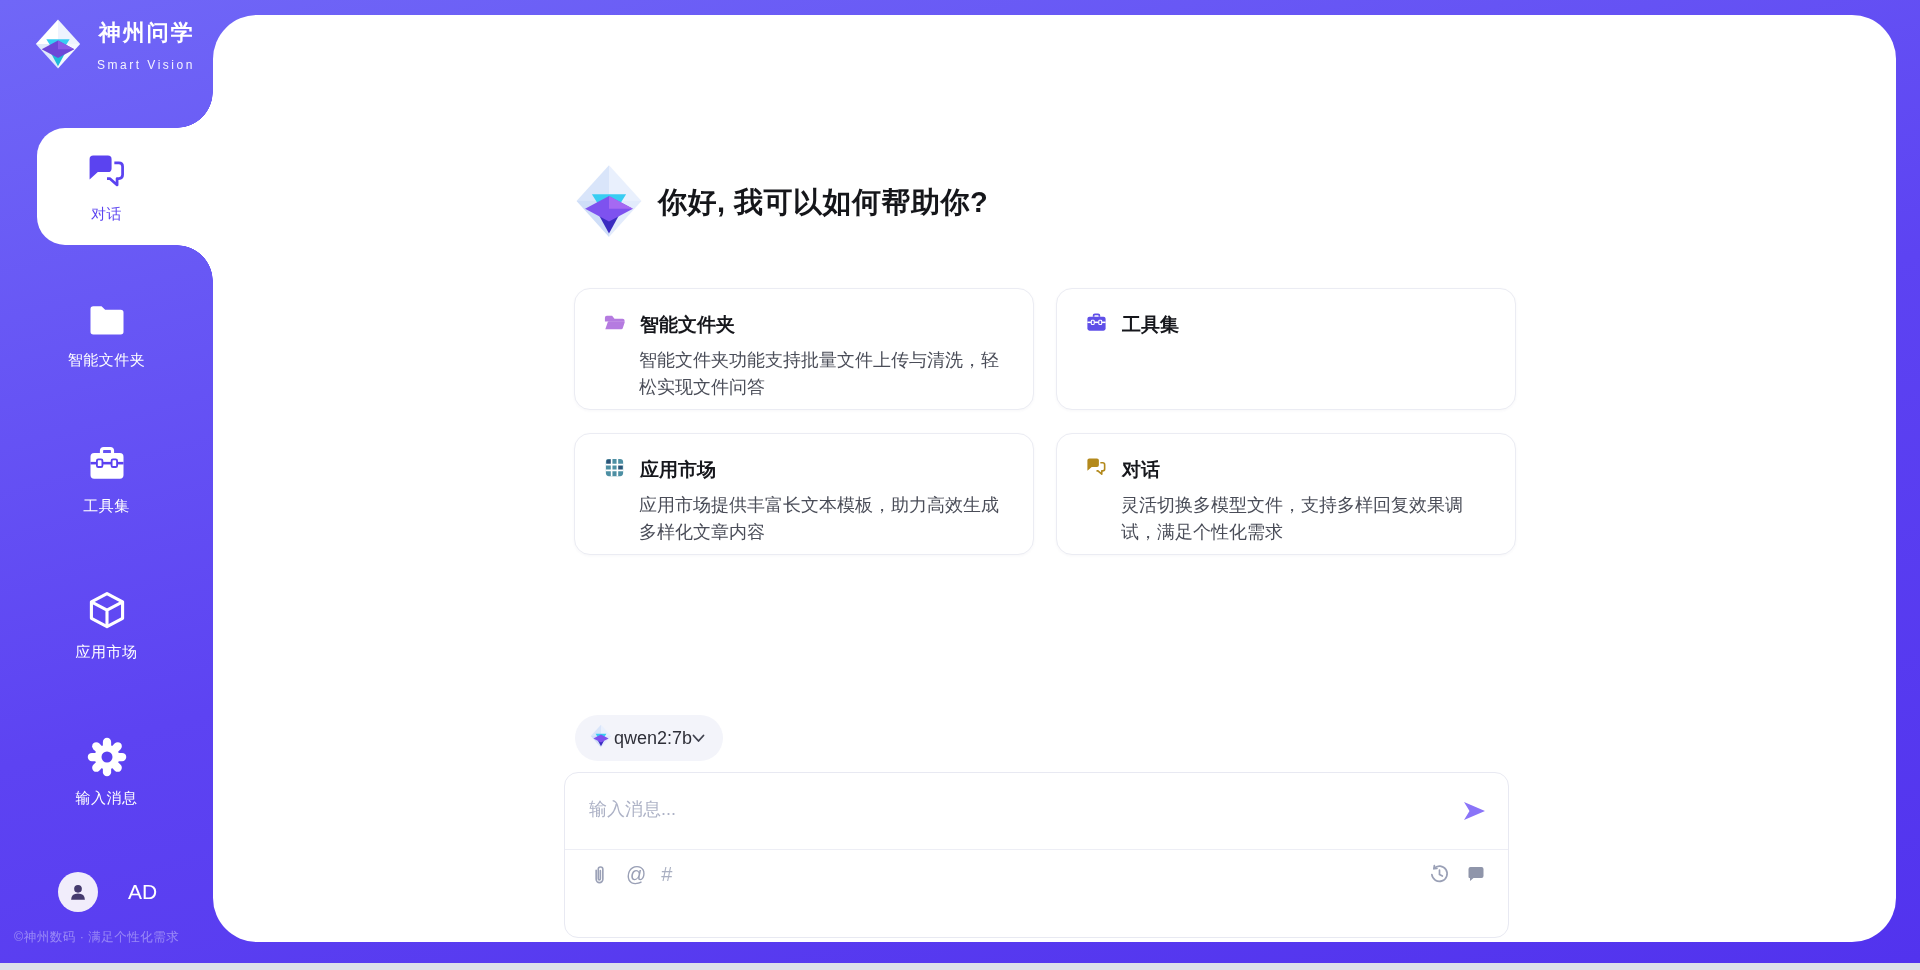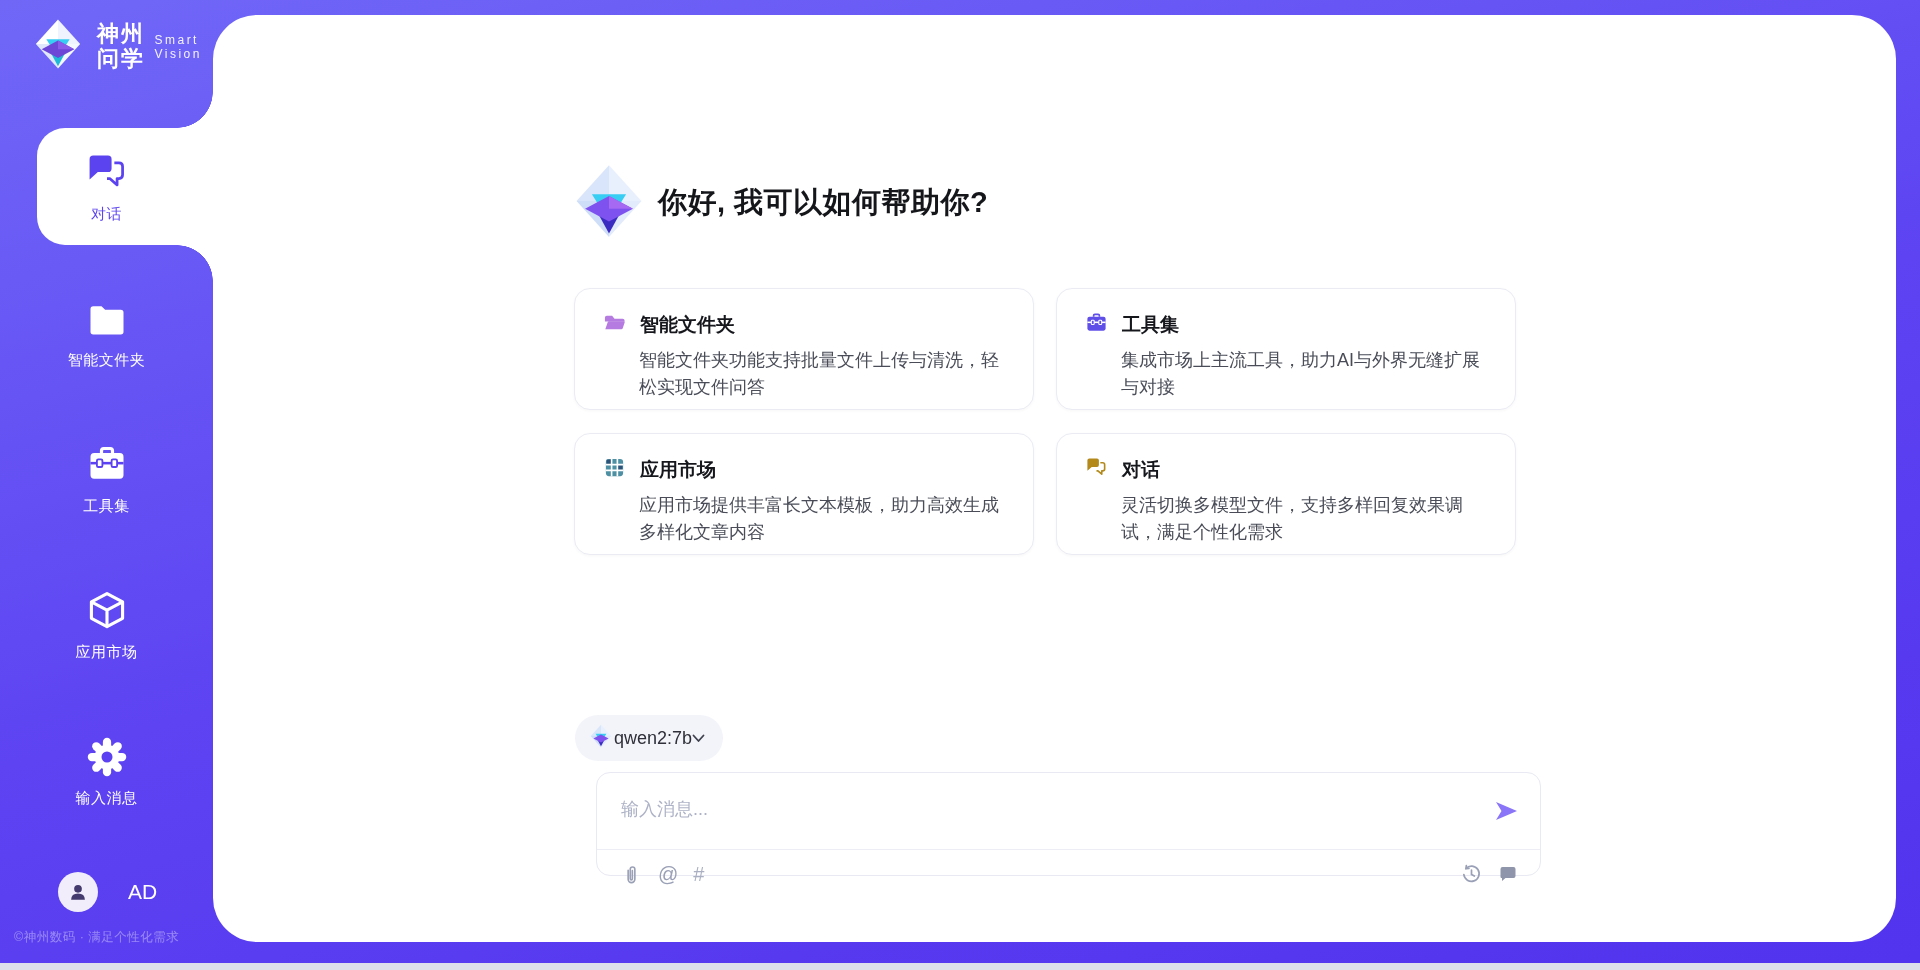--- a/index.html
+++ b/index.html
@@ -15,21 +15,21 @@
     background:linear-gradient(165deg,#7067f7 0%,#5d43f2 52%,#5233ee 100%);
   }
   
   .panel {
     position:absolute; left:213px; top:15px; width:1683px; height:927px;
     background:#ffffff; border-radius:44px;
   }
   
   .sidebar { position:absolute; left:0; top:0; width:213px; height:963px; }
   .brand { position:absolute; left:30px; top:16px; display:flex; align-items:center; gap:11px; }
-  .brand-text { display:flex; flex-direction:row; }
+  .brand-text { display:flex; flex-direction:column;align-items:flex-end; }
   .brand-name { color:#fff; font-size:22px; font-weight:600; letter-spacing:2px; line-height:1.15; }
   .brand-sub  { color:rgba(255,255,255,.92); font-size:12px; letter-spacing:2.5px; margin-top:12px; }
   .nav { position:absolute; left:0; top:128px; width:213px; }
   .nav-item {
     position:relative; width:213px; height:117px; margin-bottom:29px;
     display:flex; flex-direction:column; align-items:center; justify-content:center;
     gap:9px; color:#ffffff; cursor:pointer;
   }
   .nav-item .nav-label { font-size:15px; letter-spacing:.5px; position:relative; z-index:2; }
   .nav-item .nav-ico { position:relative; z-index:2; width:46px; height:46px; display:flex; align-items:center; justify-content:center; }
@@ -70,21 +70,21 @@
   .card-head { display:flex; align-items:center; gap:14px; }
   .card-title { font-size:19px; font-weight:700; color:#16171c; }
   .card-desc { margin:9px 0 0 36px; font-size:18px; line-height:1.5; color:#4a4d58; }
   .model-pill {
     position:absolute; left:362px; top:700px; height:46px; border-radius:23px;
     background:#f3f4fa; display:flex; align-items:center; 
     padding:0 18px 0 13px; cursor:pointer;
   }
   .model-name { font-size:18px; color:#2e2f38; }
   .composer {
-    position:absolute; left:383px; top:757px; width:945px; height:104px;
+    position:absolute; left:351px; top:757px; width:945px; height:166px;
     background:#fff; border:1.5px solid #e8e9f2; border-radius:14px;
   }
   .composer-input {
     position:absolute; left:24px; top:16px; width:840px; height:40px;
     border:none; outline:none; font-size:18px; color:#333; background:transparent;
     font-family:"Liberation Sans","DejaVu Sans",sans-serif;
   }
   .composer-input::placeholder { color:#adb2c6; }
   .send-btn { position:absolute; right:20px; top:24px; width:28px; height:28px; cursor:pointer; display:flex; align-items:center; justify-content:center; }
   .composer-divider { position:absolute; left:0; right:0; top:76px; height:1px; background:#edeef5; }
@@ -238,21 +238,20 @@
             <svg width="23" height="23" viewBox="0 0 24 24">
               <path d="M9 6 V4.8 q0 -1.3 1.3 -1.3 h3.4 q1.3 0 1.3 1.3 V6" fill="none" stroke="#5f4fe8" stroke-width="1.8"></path>
               <rect x="2.5" y="6" width="19" height="14.5" rx="2.2" fill="#5f4fe8"></rect>
               <rect x="2.5" y="11" width="19" height="1.6" fill="#ffffff"></rect>
               <rect x="6.6" y="9.6" width="3" height="4.4" rx="0.8" fill="#5f4fe8" stroke="#ffffff" stroke-width="1.1"></rect>
               <rect x="14.4" y="9.6" width="3" height="4.4" rx="0.8" fill="#5f4fe8" stroke="#ffffff" stroke-width="1.1"></rect>
             </svg>
           </span>
           <span class="card-title">工具集</span>
         </div>
-        <div class="card-desc">集成市场上主流工具，助力AI与外界无缝扩展与对接</div>
       </div>
 
       <div class="card">
         <div class="card-head">
           <span>
             <svg width="23" height="23" viewBox="0 0 24 24">
               <rect x="3" y="3" width="18" height="18" rx="3.2" fill="#4d8fa3"></rect>
               <rect x="3.8" y="3.8" width="5.6" height="5.6" fill="#2c5377"></rect>
               <rect x="14.6" y="9.6" width="5.6" height="5.6" fill="#2c5377"></rect>
               <path d="M3 9 h18 M3 15 h18 M9 3 v18 M15 3 v18" stroke="#ffffff" stroke-width="1.7"></path>

